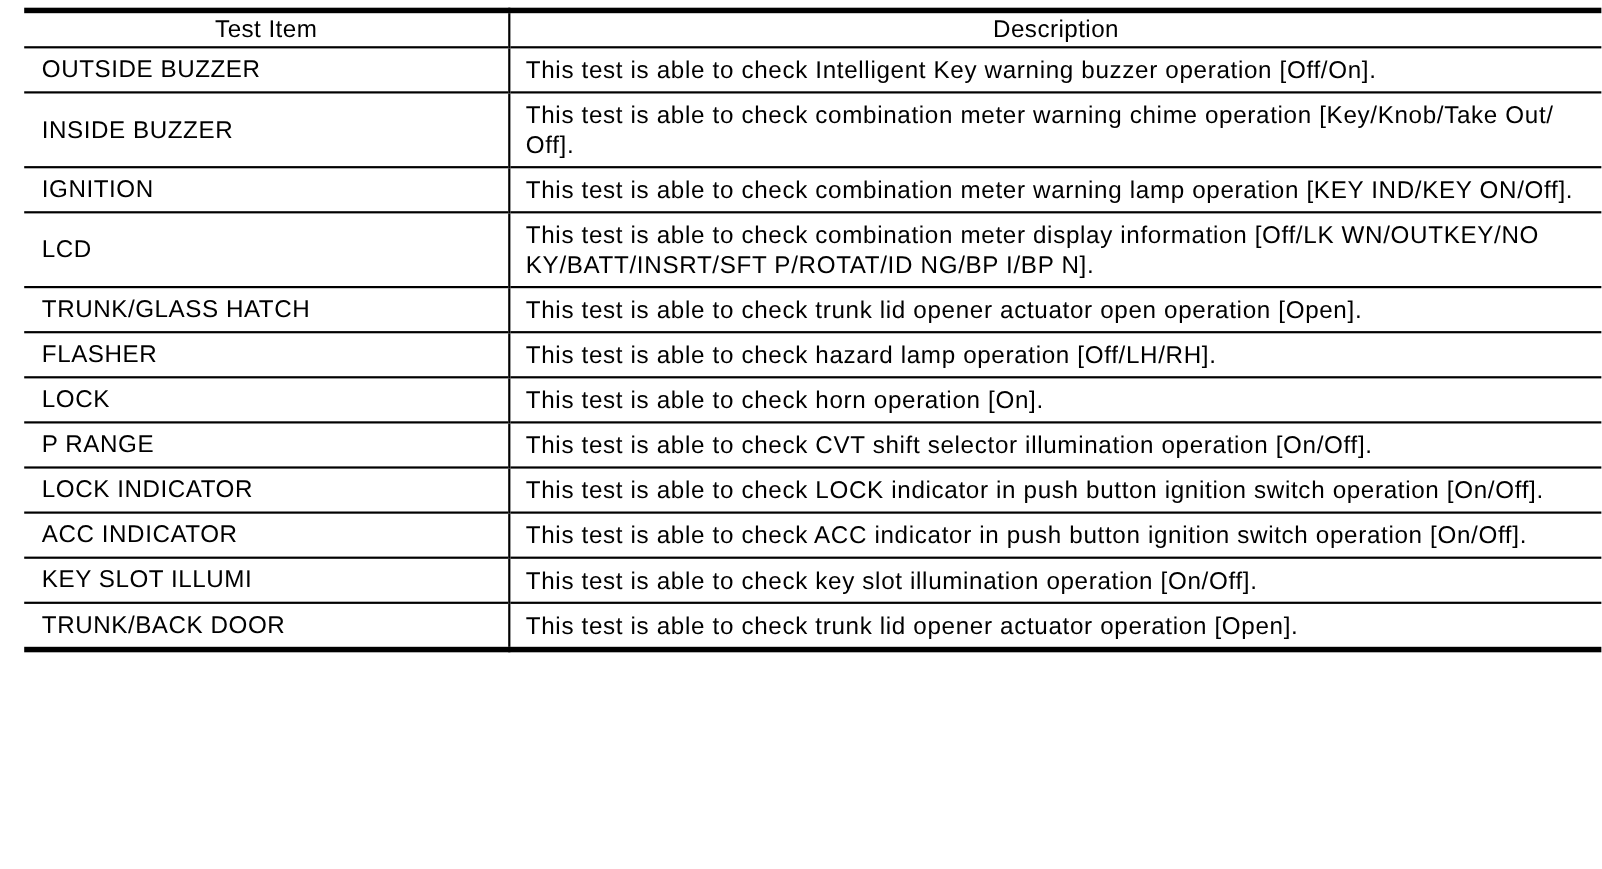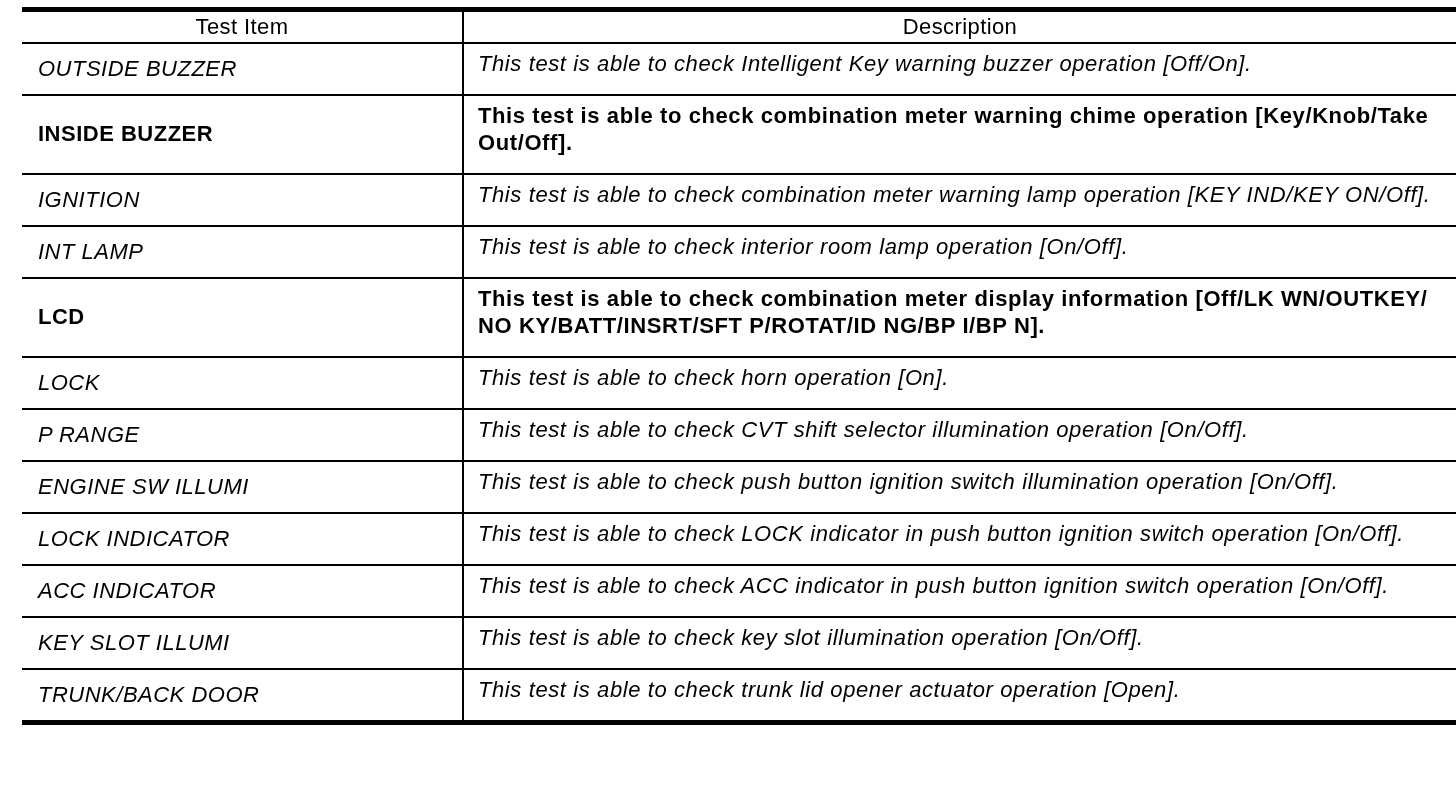--- a/index.html
+++ b/index.html
@@ -36,26 +36,26 @@
     vertical-align: middle;
     font-size: 22px;
   }
   .desc-col { border-left: 2px solid #000; }
   td.item-cell {
     padding-left: 16px;
     letter-spacing: 0.5px;
     white-space: nowrap;
   }
   td.desc-cell {
-    padding: 6px 20px 17px 14px;
+    padding: 6px 20px 6px 14px;
     letter-spacing: 0.6px;
     line-height: 27px;
   }
-  tr.single { height: 40px; font-style: italic; }
-  tr.double { height: 61px; font-weight: bold; }
+  tr.single { height: 40px; }
+  tr.double { height: 61px; }
 </style>
 </head>
 <body>
 
 <table class="test-table">
   <colgroup>
     <col class="col-item">
     <col class="col-desc">
   </colgroup>
   <thead>
@@ -70,39 +70,39 @@
       <td class="desc-cell desc-col">This test is able to check Intelligent Key warning buzzer operation [Off/​On].</td>
     </tr>
     <tr class="double">
       <td class="item-cell">INSIDE BUZZER</td>
       <td class="desc-cell desc-col">This test is able to check combination meter warning chime operation [Key/​Knob/​Take Out/​Off].</td>
     </tr>
     <tr class="single">
       <td class="item-cell">IGNITION</td>
       <td class="desc-cell desc-col">This test is able to check combination meter warning lamp operation [KEY IND/​KEY ON/​Off].</td>
     </tr>
-    <tr class="single">
-      <td class="item-cell">INT LAMP</td>
-      <td class="desc-cell desc-col">This test is able to check interior room lamp operation [On/​Off].</td>
-    </tr>
     <tr class="double">
       <td class="item-cell">LCD</td>
       <td class="desc-cell desc-col">This test is able to check combination meter display information [Off/​LK WN/​OUTKEY/​NO KY/​BATT/​INSRT/​SFT P/​ROTAT/​ID NG/​BP I/​BP N].</td>
+    </tr>
+    <tr class="single">
+      <td class="item-cell">TRUNK/GLASS HATCH</td>
+      <td class="desc-cell desc-col">This test is able to check trunk lid opener actuator open operation [Open].</td>
+    </tr>
+    <tr class="single">
+      <td class="item-cell">FLASHER</td>
+      <td class="desc-cell desc-col">This test is able to check hazard lamp operation [Off/​LH/​RH].</td>
     </tr>
     <tr class="single">
       <td class="item-cell">LOCK</td>
       <td class="desc-cell desc-col">This test is able to check horn operation [On].</td>
     </tr>
     <tr class="single">
       <td class="item-cell">P RANGE</td>
       <td class="desc-cell desc-col">This test is able to check CVT shift selector illumination operation [On/​Off].</td>
-    </tr>
-    <tr class="single">
-      <td class="item-cell">ENGINE SW ILLUMI</td>
-      <td class="desc-cell desc-col">This test is able to check push button ignition switch illumination operation [On/​Off].</td>
     </tr>
     <tr class="single">
       <td class="item-cell">LOCK INDICATOR</td>
       <td class="desc-cell desc-col">This test is able to check LOCK indicator in push button ignition switch operation [On/​Off].</td>
     </tr>
     <tr class="single">
       <td class="item-cell">ACC INDICATOR</td>
       <td class="desc-cell desc-col">This test is able to check ACC indicator in push button ignition switch operation [On/​Off].</td>
     </tr>
     <tr class="single">

